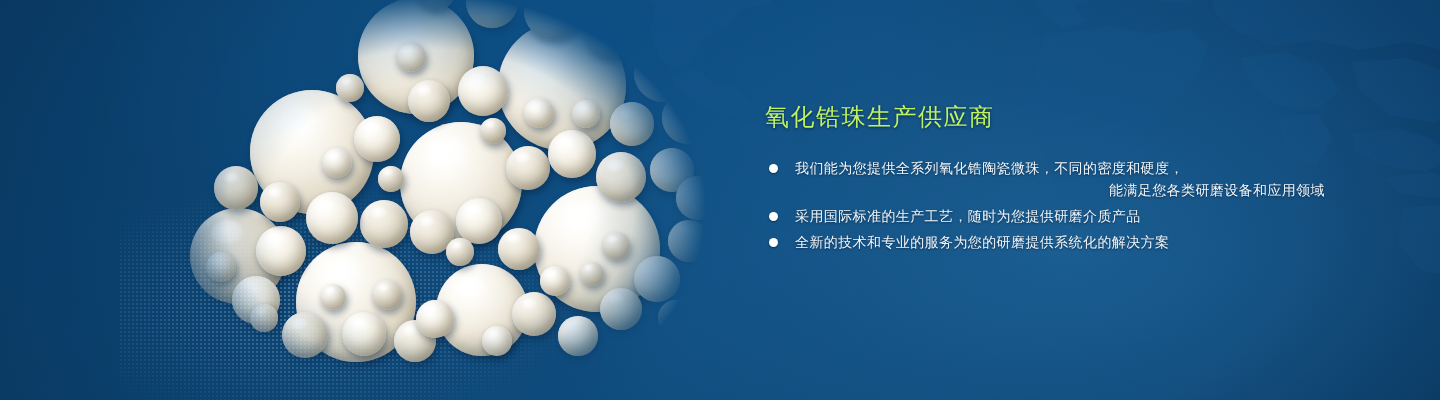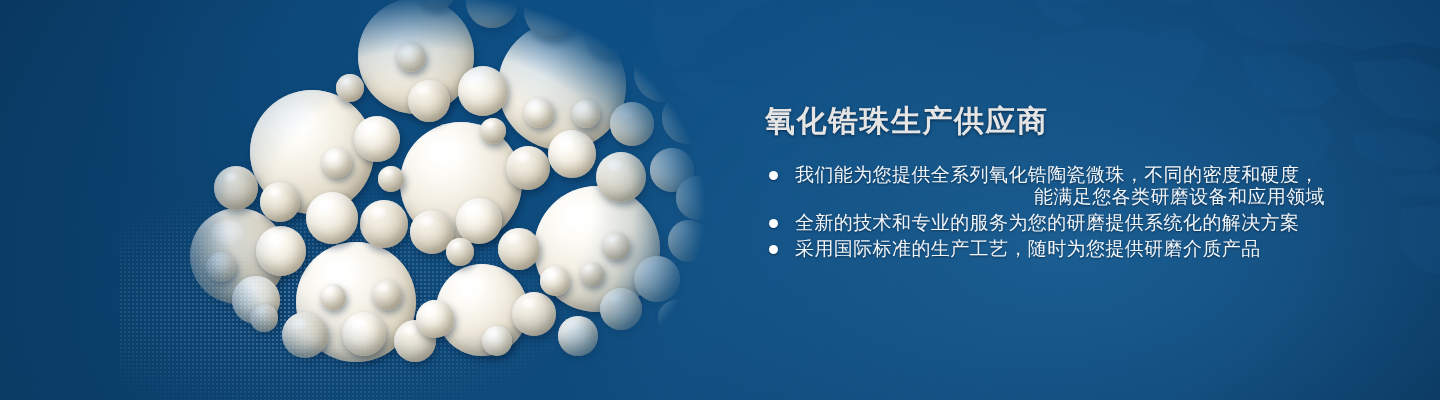--- a/index.html
+++ b/index.html
@@ -77,34 +77,34 @@
     background:
       radial-gradient(circle at 36% 27%, #f2efe6 0%, #e4dfd1 30%, #cdc6b4 60%, #ada48f 84%, #8b8373 99%);
   }
 
   
   .copy{
     position:absolute;left:765px;top:104px;width:560px;
     color:#ffffff;
   }
   .headline{
-    font-size:30px;
+    font-size:24px;
     line-height:1.12;
-    font-weight:700;
+    font-weight:400;
     letter-spacing:1.5px;
-    color:#e5e5e5;
+    color:#bef264;
     text-shadow:0 1px 3px rgba(2,22,42,.70);
     margin:0 0 26px 0;
     white-space:nowrap;
   }
   .bullets{list-style:none;margin:0;padding:0;}
   .bullet{
     position:relative;
     padding-left:30px;
-    font-size:19px;
+    font-size:14px;
     line-height:22px;
     color:#f2f6fa;
     text-shadow:0 1px 2px rgba(2,22,42,.60);
     margin-bottom:4px;
     letter-spacing:.4px;
   }
   .bullet:last-child{margin-bottom:0;}
   .dot{
     position:absolute;left:4px;top:7px;
     width:9px;height:9px;border-radius:50%;
@@ -229,22 +229,22 @@
     <h1 class="headline">氧化锆珠生产供应商</h1>
 
     <ul class="bullets">
       <li class="bullet">
         <span class="dot"></span>
         <span>我们能为您提供全系列氧化锆陶瓷微珠，不同的密度和硬度，</span>
         <span class="l2">能满足您各类研磨设备和应用领域</span>
       </li>
       <li class="bullet">
         <span class="dot"></span>
-        <span>全新的技术和专业的服务为您的研磨提供系统化的解决方案</span>
+        <span>采用国际标准的生产工艺，随时为您提供研磨介质产品</span>
       </li>
       <li class="bullet">
         <span class="dot"></span>
-        <span>采用国际标准的生产工艺，随时为您提供研磨介质产品</span>
+        <span>全新的技术和专业的服务为您的研磨提供系统化的解决方案</span>
       </li>
     </ul>
   </div>
 
 </div>
 
 </body></html>

